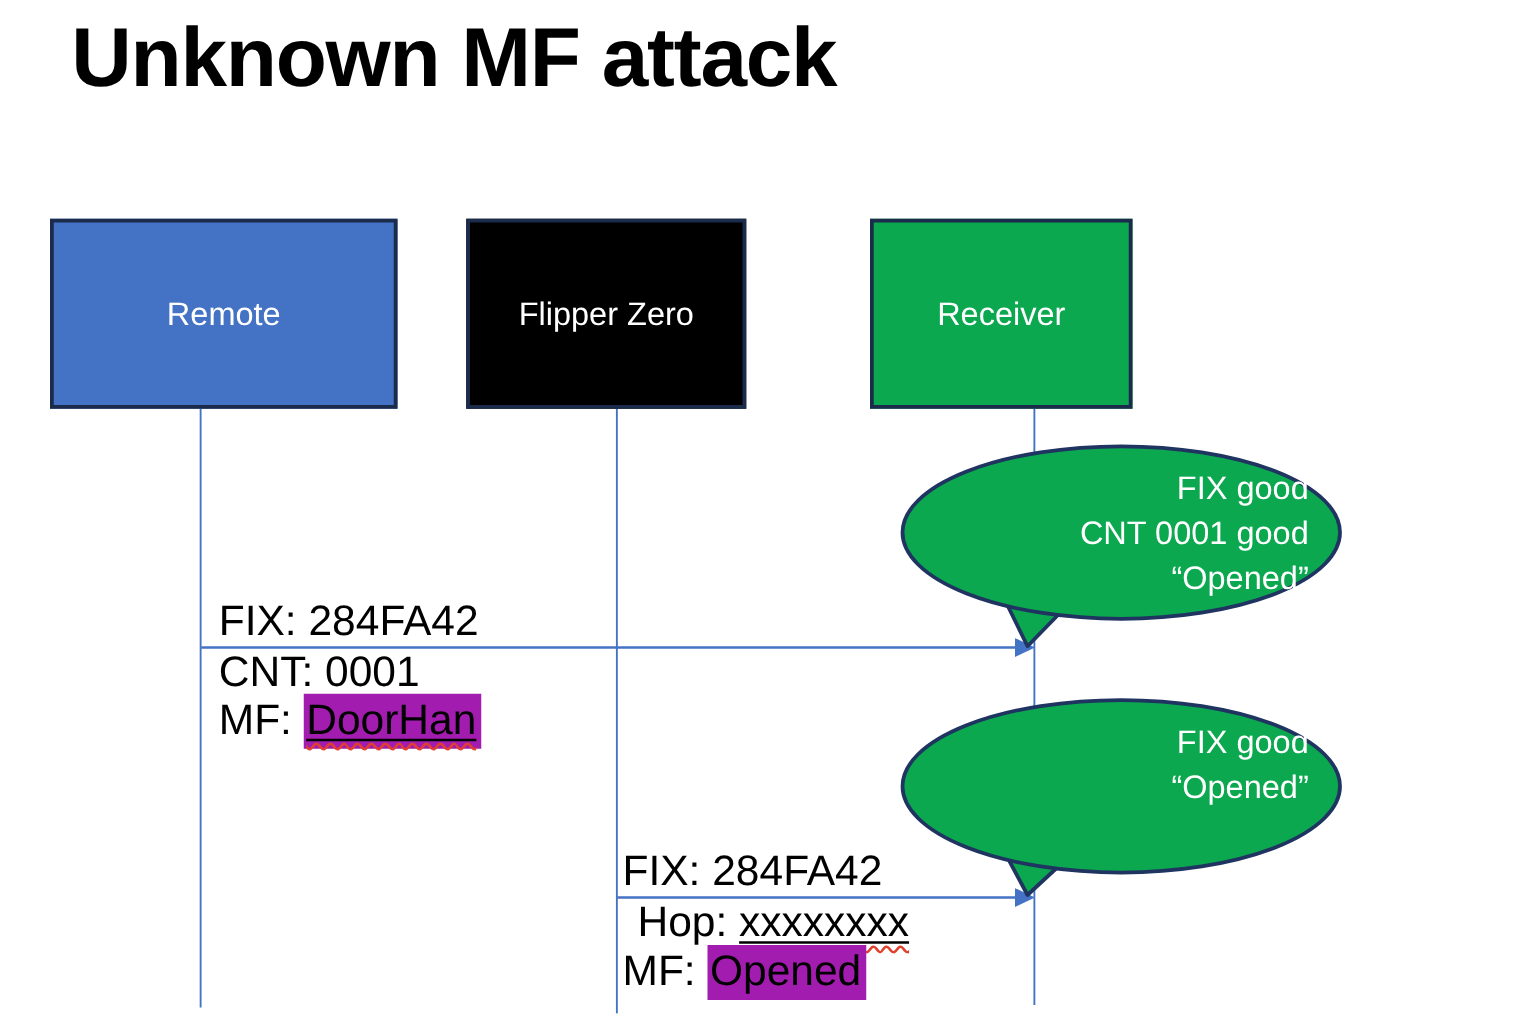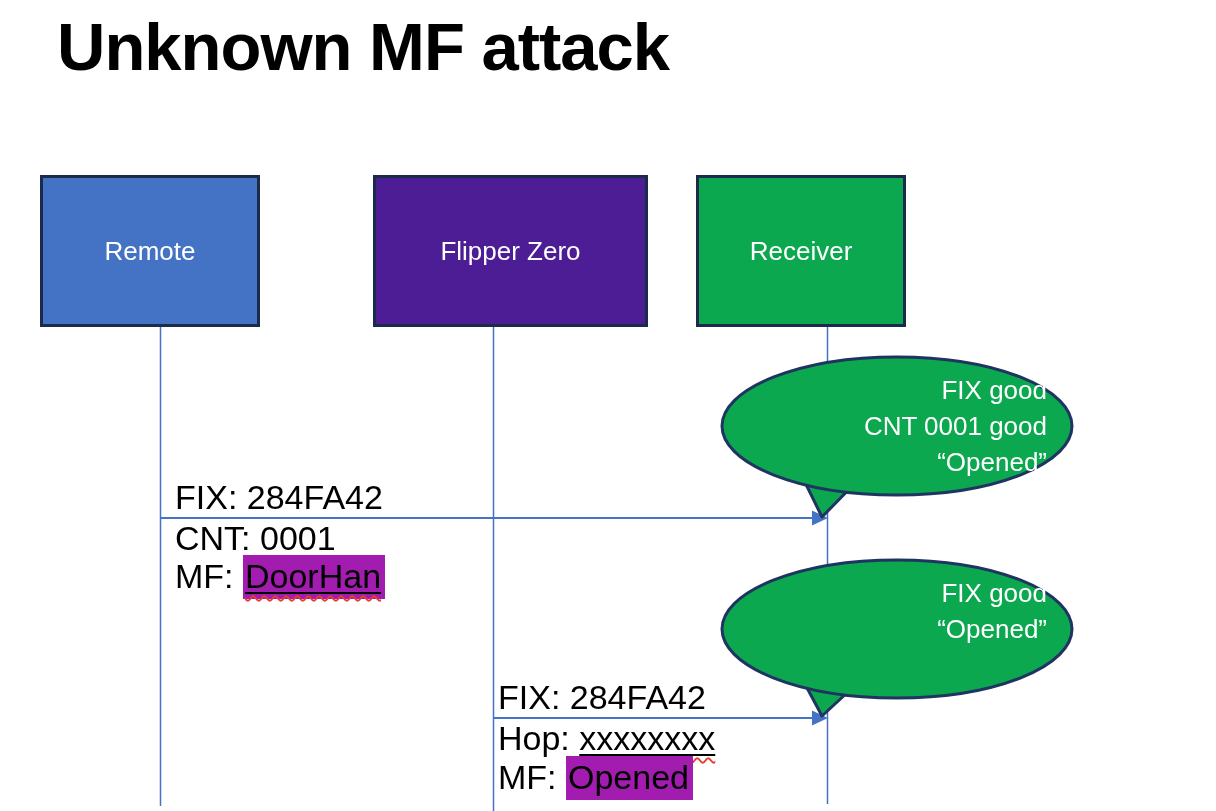--- a/index.html
+++ b/index.html
@@ -10,22 +10,22 @@
   .title{
     position:absolute;left:57px;top:10px;font-size:67px;font-weight:700;
     color:#000;white-space:nowrap;letter-spacing:-1px;line-height:1.1;
   }
   .layer{position:absolute;left:0;top:0;width:1216px;height:811px;}
   .actor{
     position:absolute;top:175px;height:152px;box-sizing:border-box;
     border:3px solid #1b2b4b;display:flex;align-items:center;justify-content:center;
     color:#ffffff;font-size:26px;
   }
-  .actor-remote{left:40px;width:220px;background:#4472c4;}
-  .actor-flipper{left:373px;width:275px;background:#4c1d95;}
+  .actor-remote{left:40px;width:278px;background:#4472c4;}
+  .actor-flipper{left:373px;width:224px;background:#000000;}
   .actor-receiver{left:696px;width:210px;background:#0ba84f;}
   .msg{
     position:absolute;font-size:34px;color:#000;white-space:nowrap;line-height:34px;
   }
   .hl{background:#a21caf;padding:2px 4px 4px 2px;}
   .u-solid{text-decoration:underline;text-decoration-thickness:2px;text-underline-offset:4px;}
   .u-wavy{text-decoration:underline wavy #e2402f;text-decoration-thickness:2px;text-underline-offset:7px;}
   .callout-text{
     position:absolute;width:300px;text-align:right;color:#ffffff;
     font-size:26px;line-height:36px;
@@ -75,21 +75,21 @@
     <span>Receiver</span>
   </div>
 
   <div class="msg" style="left:175px;top:480px">FIX: 284FA42</div>
   <div class="msg" style="left:175px;top:521px">CNT: 0001</div>
   <div class="msg" style="left:175px;top:559px">
     <span>MF: </span><span class="hl u-solid"><span class="u-wavy">DoorHan</span></span>
   </div>
 
   <div class="msg" style="left:498px;top:680px">FIX: 284FA42</div>
-  <div class="msg" style="left:498px;top:721px">
+  <div class="msg" style="left:510px;top:721px">
     <span>Hop: </span><span class="u-solid"><span class="u-wavy">xxxxxxxx</span></span>
   </div>
   <div class="msg" style="left:498px;top:760px">
     <span>MF: </span><span class="hl">Opened</span>
   </div>
 
   <div class="callout-text" style="left:747px;top:372px">
     <div>FIX good</div>
     <div>CNT 0001 good</div>
     <div>“Opened”</div>

